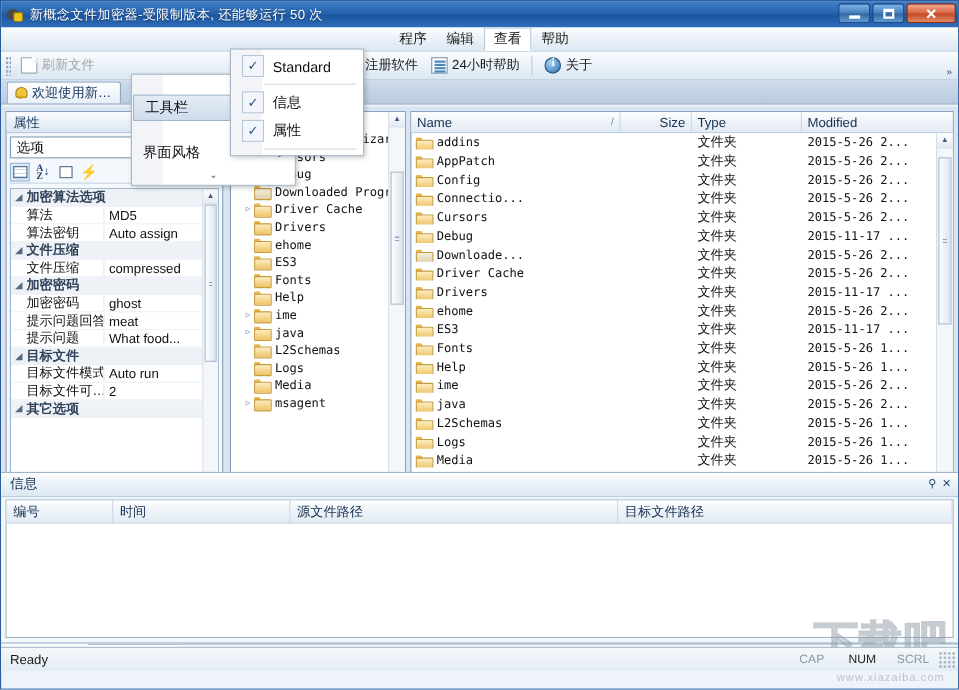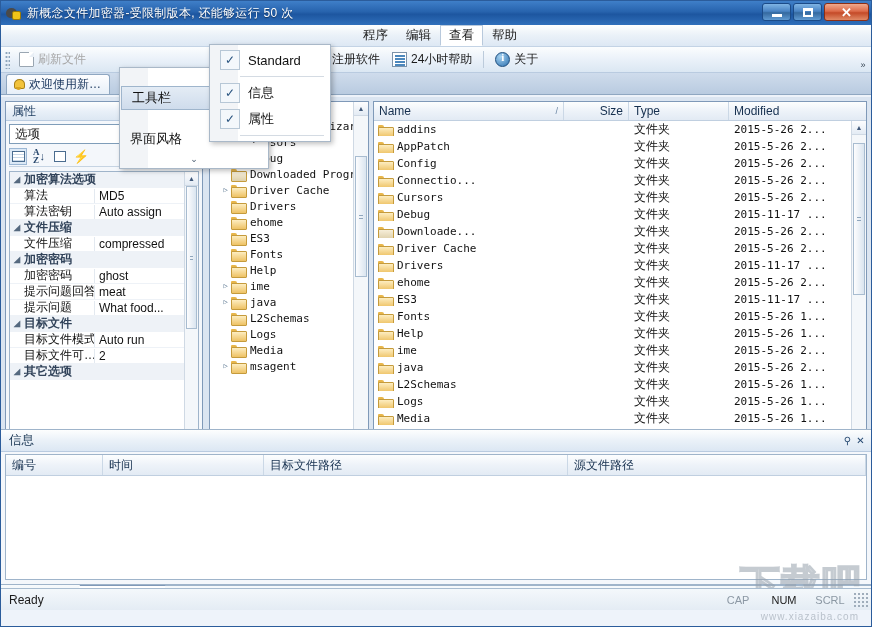--- a/index.html
+++ b/index.html
@@ -837,25 +837,25 @@
       <span class="cap-btn">✕</span>
     </div>
     <div class="info-grid">
       <div class="ig-header">
         <div class="ig-h" style="width:97px">
             <span>编号</span>
           </div>
         <div class="ig-h" style="width:161px">
             <span>时间</span>
           </div>
+        <div class="ig-h" style="width:298px">
+            <span>源文件路径</span>
+          </div>
         <div class="ig-h" style="flex:1">
             <span>目标文件路径</span>
-          </div>
-        <div class="ig-h" style="width:298px">
-            <span>源文件路径</span>
           </div>
       </div>
     </div>
   </div>
 
   <div class="tabnav">
     <div class="nav-btns">
       <div class="nav-b">|◀</div>
       <div class="nav-b">◀</div>
       <div class="nav-b">▶</div>

